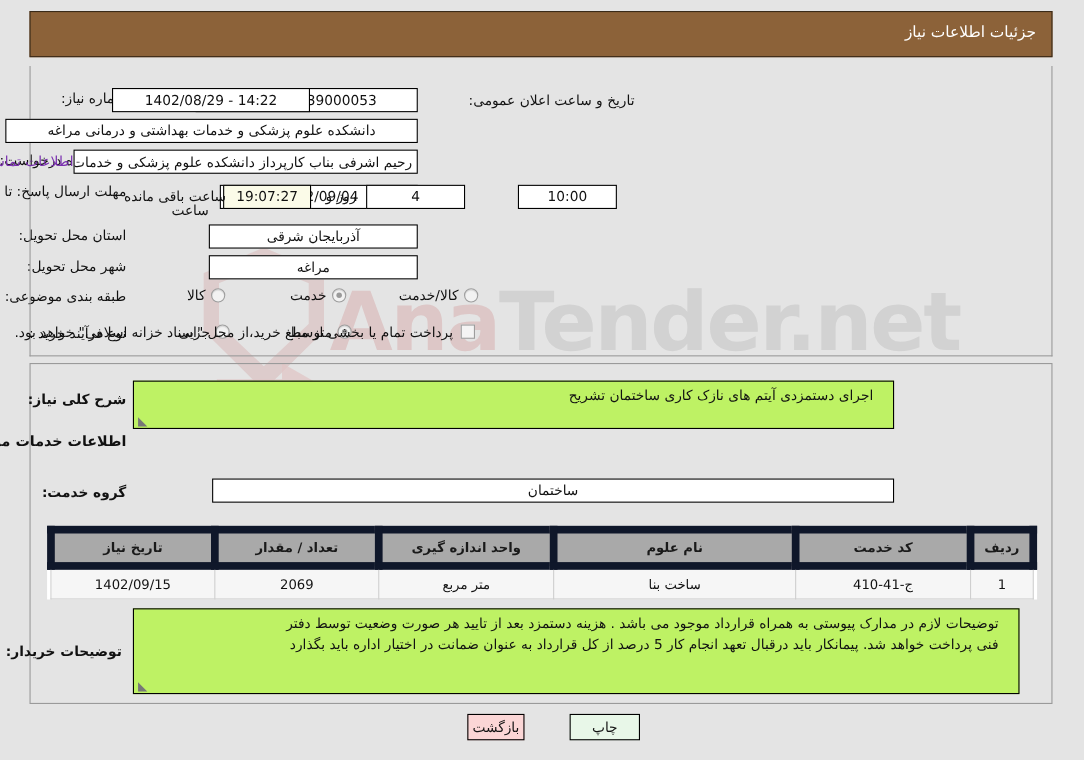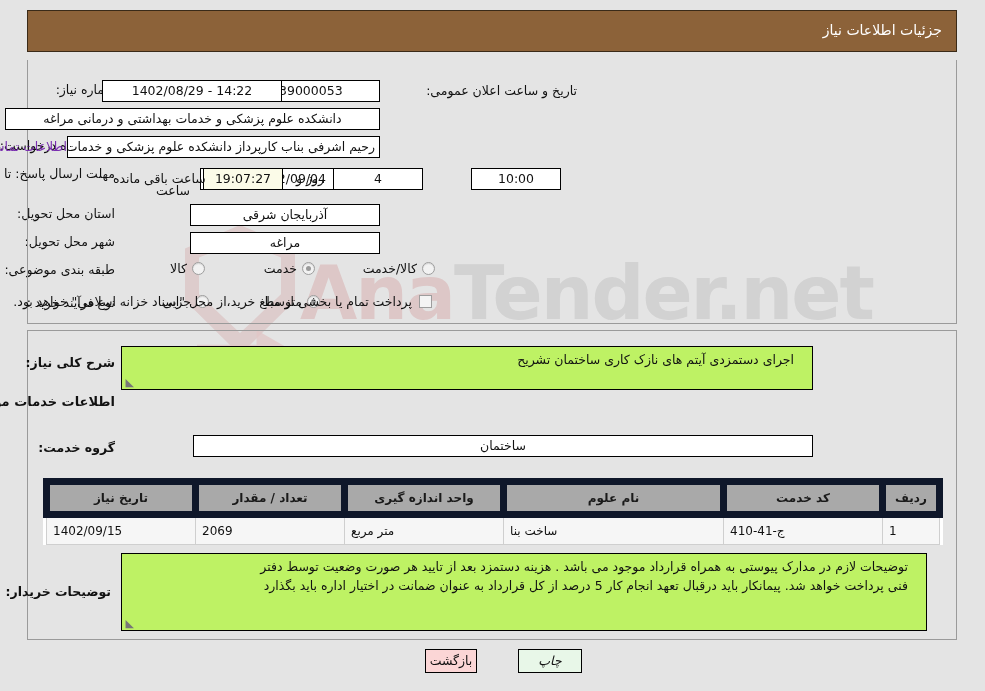--- a/index.html
+++ b/index.html
@@ -106,30 +106,30 @@
     position:absolute;border-collapse:collapse;border:1px solid #b9b9b9;
     background:#ffffff;font-size:12px;
   }
   .tbl th{
     background:#a9a9a9;color:#1a1a1a;font-weight:bold;
     border:7px solid #0f172a;height:26px;padding:0 6px;
     text-align:center;white-space:nowrap;
   }
   .tbl td{
     background:#f6f6f6;border:1px solid #cfcfcf;height:26px;
-    padding:0 6px;text-align:left;color:#111;white-space:nowrap;
+    padding:0 6px;text-align:center;color:#111;white-space:nowrap;
   }
 
   
   .btn{
     position:absolute;height:24px;border:1px solid #000;box-sizing:border-box;
     font-size:12.5px;color:#111;cursor:pointer;text-align:center;
     line-height:22px;font-family:inherit;
   }
-  #btn-print{background:#e8f7e8;font-style:italic;}
+  #btn-print{background:#e8f7e8;}
   #btn-back{background:#fbd6d6;}
 </style>
 </head>
 <body>
 
 <div class="page">
 
   <div class="watermark">
     <div class="wm-shield"></div>
     <div class="wm-arrow"></div>

